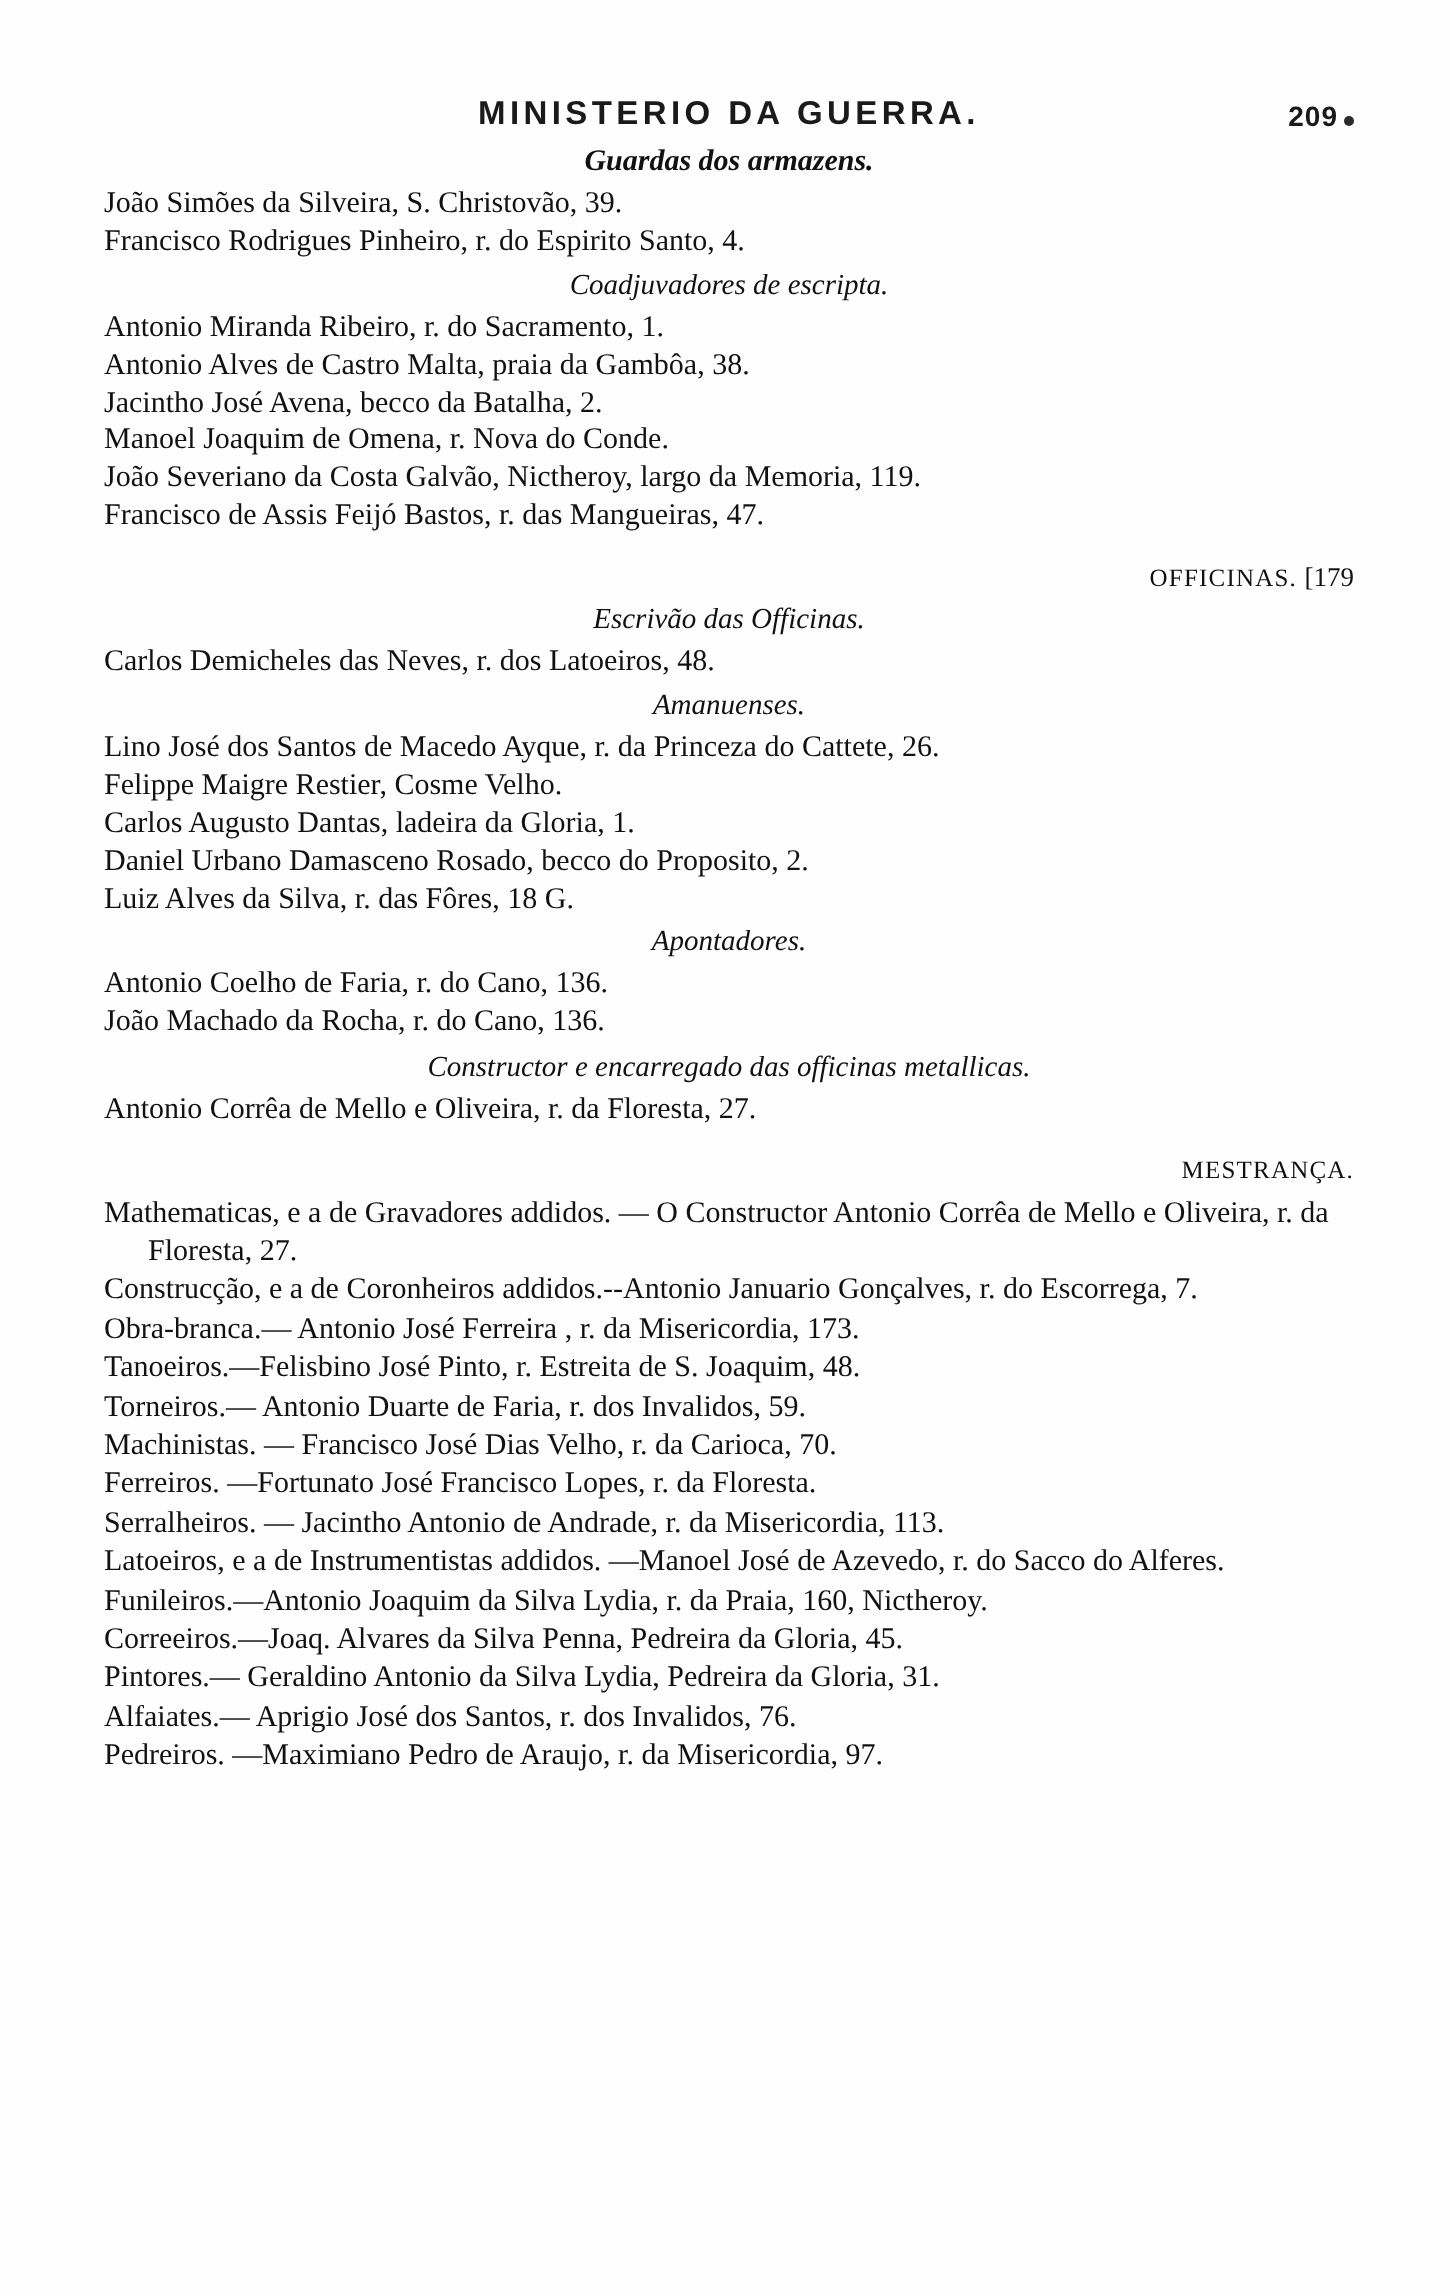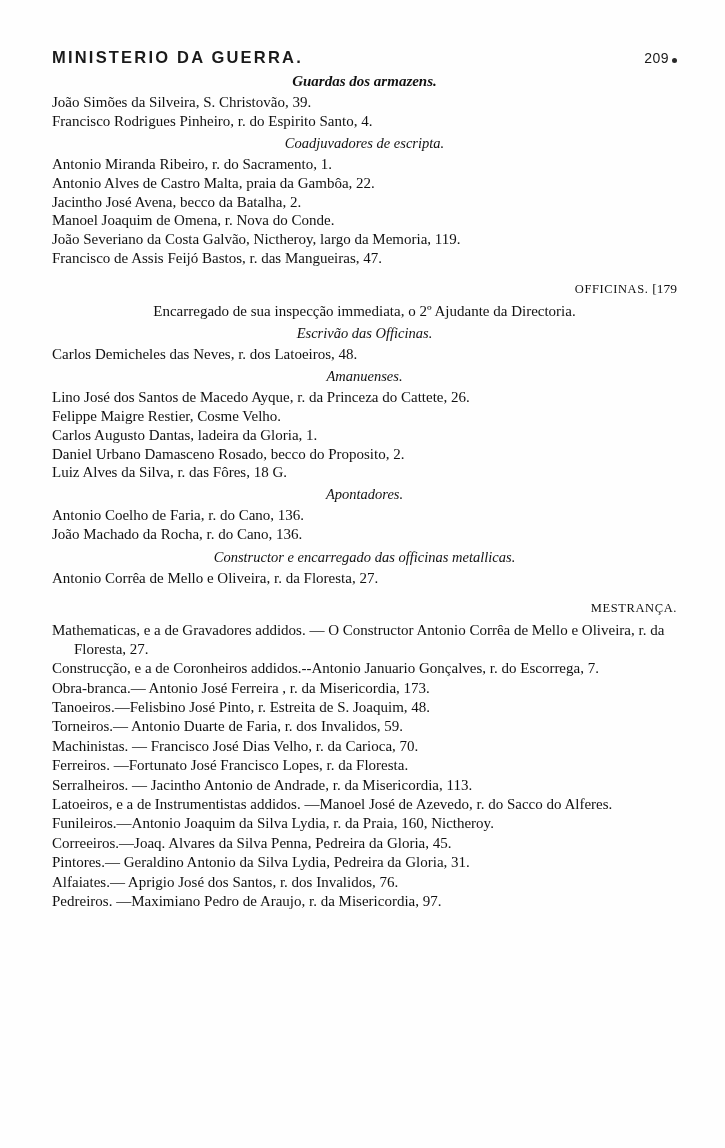--- a/index.html
+++ b/index.html
@@ -26,37 +26,38 @@
     position: absolute;
     left: 52px;
     top: 48px;
     width: 625px;
   }
 
   
   .header-row {
     display: flex;
     align-items: baseline;
+    justify-content: center;
     position: relative;
     margin-bottom: 6px;
   }
   .header-title {
     font-family: "Liberation Sans", sans-serif;
     font-weight: bold;
     font-size: 16.5px;
     letter-spacing: 2.2px;
     color: #1a1a1a;
     text-align: center;
   }
   .header-page {
     position: absolute;
     right: 8px;
     bottom: 1px;
     font-family: "Liberation Sans", sans-serif;
-    font-weight: normal;
+    font-weight: bold;
     font-size: 14px;
     letter-spacing: 0.5px;
     color: #1a1a1a;
   }
   .header-dot {
     position: absolute;
     right: 0px;
     bottom: 4px;
     width: 5px;
     height: 5px;
@@ -131,34 +132,33 @@
 
     <div class="block">
       <div class="sec-italic">Guardas dos armazens.</div>
       <div class="entry">João Simões da Silveira,  S. Christovão, 39.</div>
       <div class="entry">Francisco Rodrigues Pinheiro, r. do Espirito Santo, 4.</div>
     </div>
 
     <div class="block">
       <div class="sec-italic light">Coadjuvadores de escripta.</div>
       <div class="entry">Antonio Miranda Ribeiro, r. do Sacramento, 1.</div>
-      <div class="entry">Antonio Alves de Castro Malta, praia da Gambôa,  22.</div>
+      <div class="entry">Antonio Alves de Castro Malta, praia da Gambôa,  38.</div>
       <div class="entry">Jacintho José Avena, becco da Batalha, 2.</div>
       <div class="entry">Manoel Joaquim de Omena, r. Nova do Conde.</div>
       <div class="entry">João Severiano da Costa Galvão,  Nictheroy, largo da Memoria, 119.</div>
       <div class="entry">Francisco de Assis Feijó Bastos, r. das Mangueiras, 47.</div>
     </div>
 
     <div class="block">
       <div class="gap-sm"></div>
       <div class="sec-smallcaps">
         <span>OFFICINAS.</span>
         <span class="sec-note">[179</span>
       </div>
-      <div class="entry centered">Encarregado de sua inspecção immediata, o 2º Ajudante da Directoria.</div>
     </div>
 
     <div class="block">
       <div class="sec-italic light">Escrivão das Officinas.</div>
       <div class="entry">Carlos Demicheles das Neves,  r. dos Latoeiros, 48.</div>
     </div>
 
     <div class="block">
       <div class="sec-italic light">Amanuenses.</div>
       <div class="entry">Lino José dos Santos de Macedo Ayque, r. da Princeza do Cattete,  26.</div>

